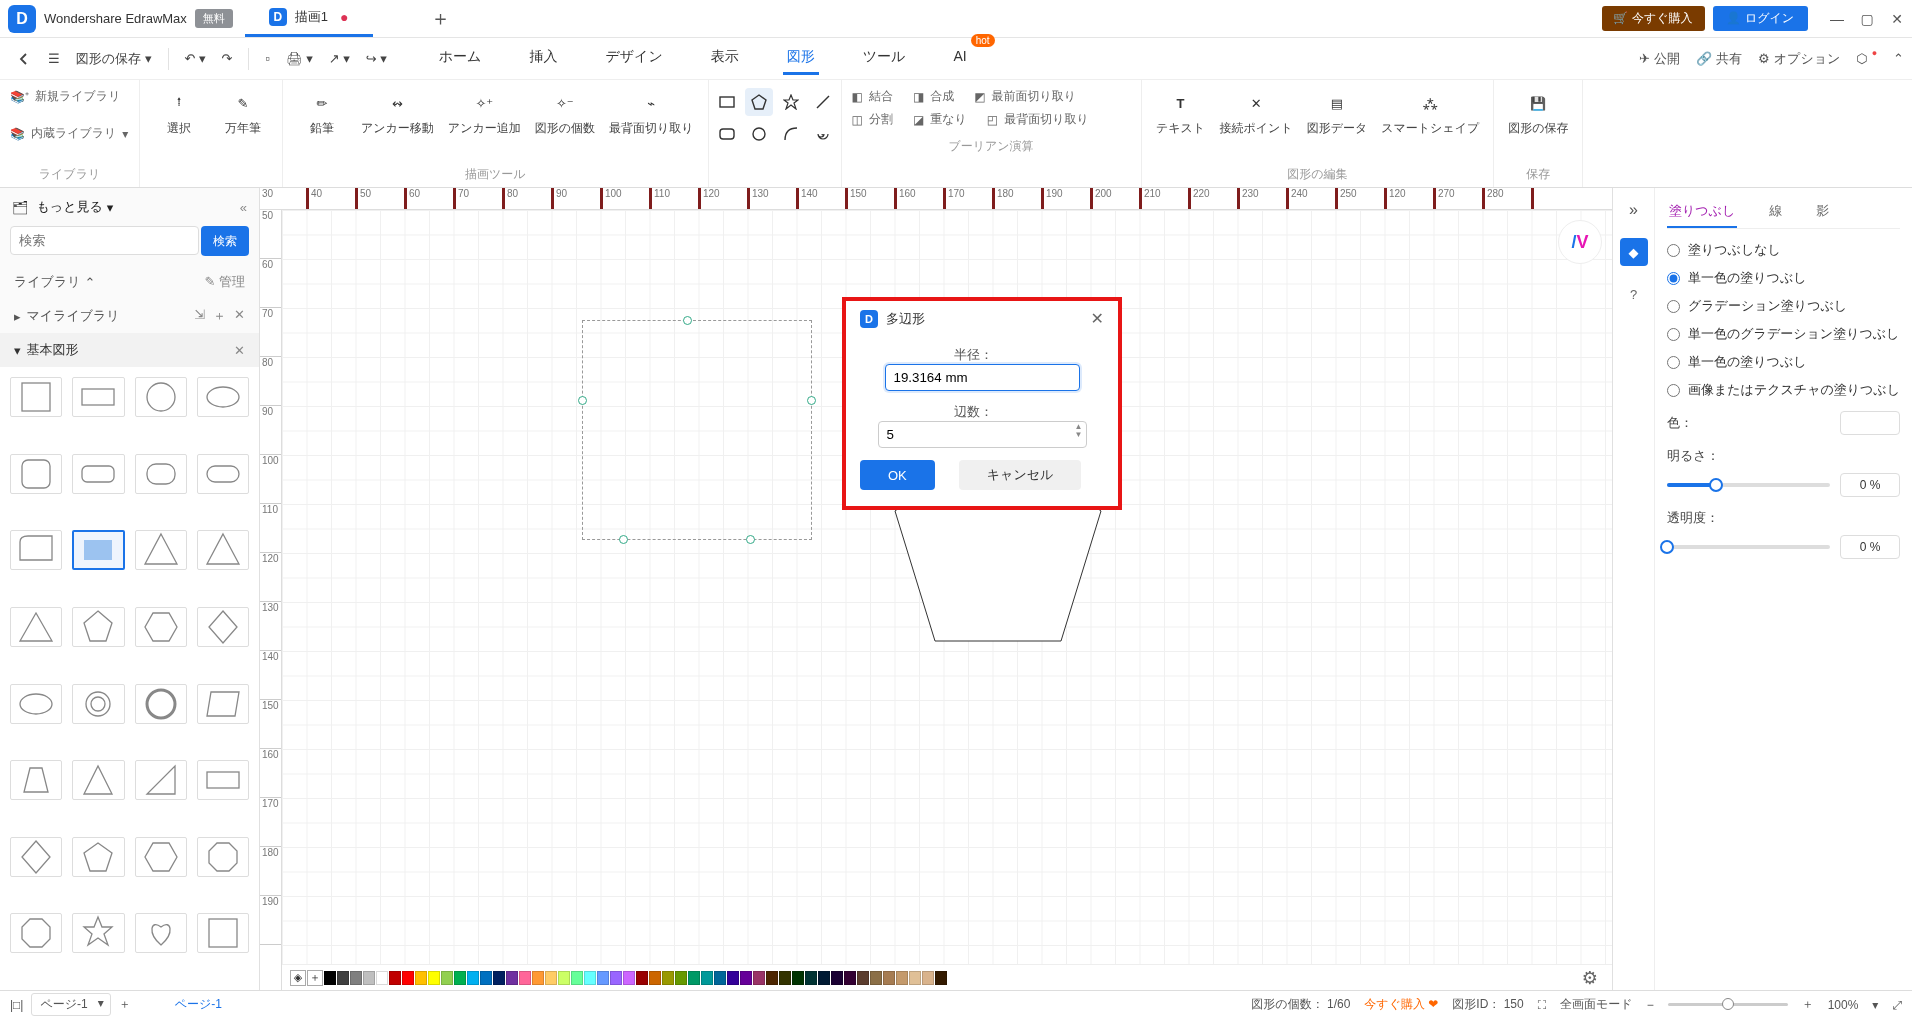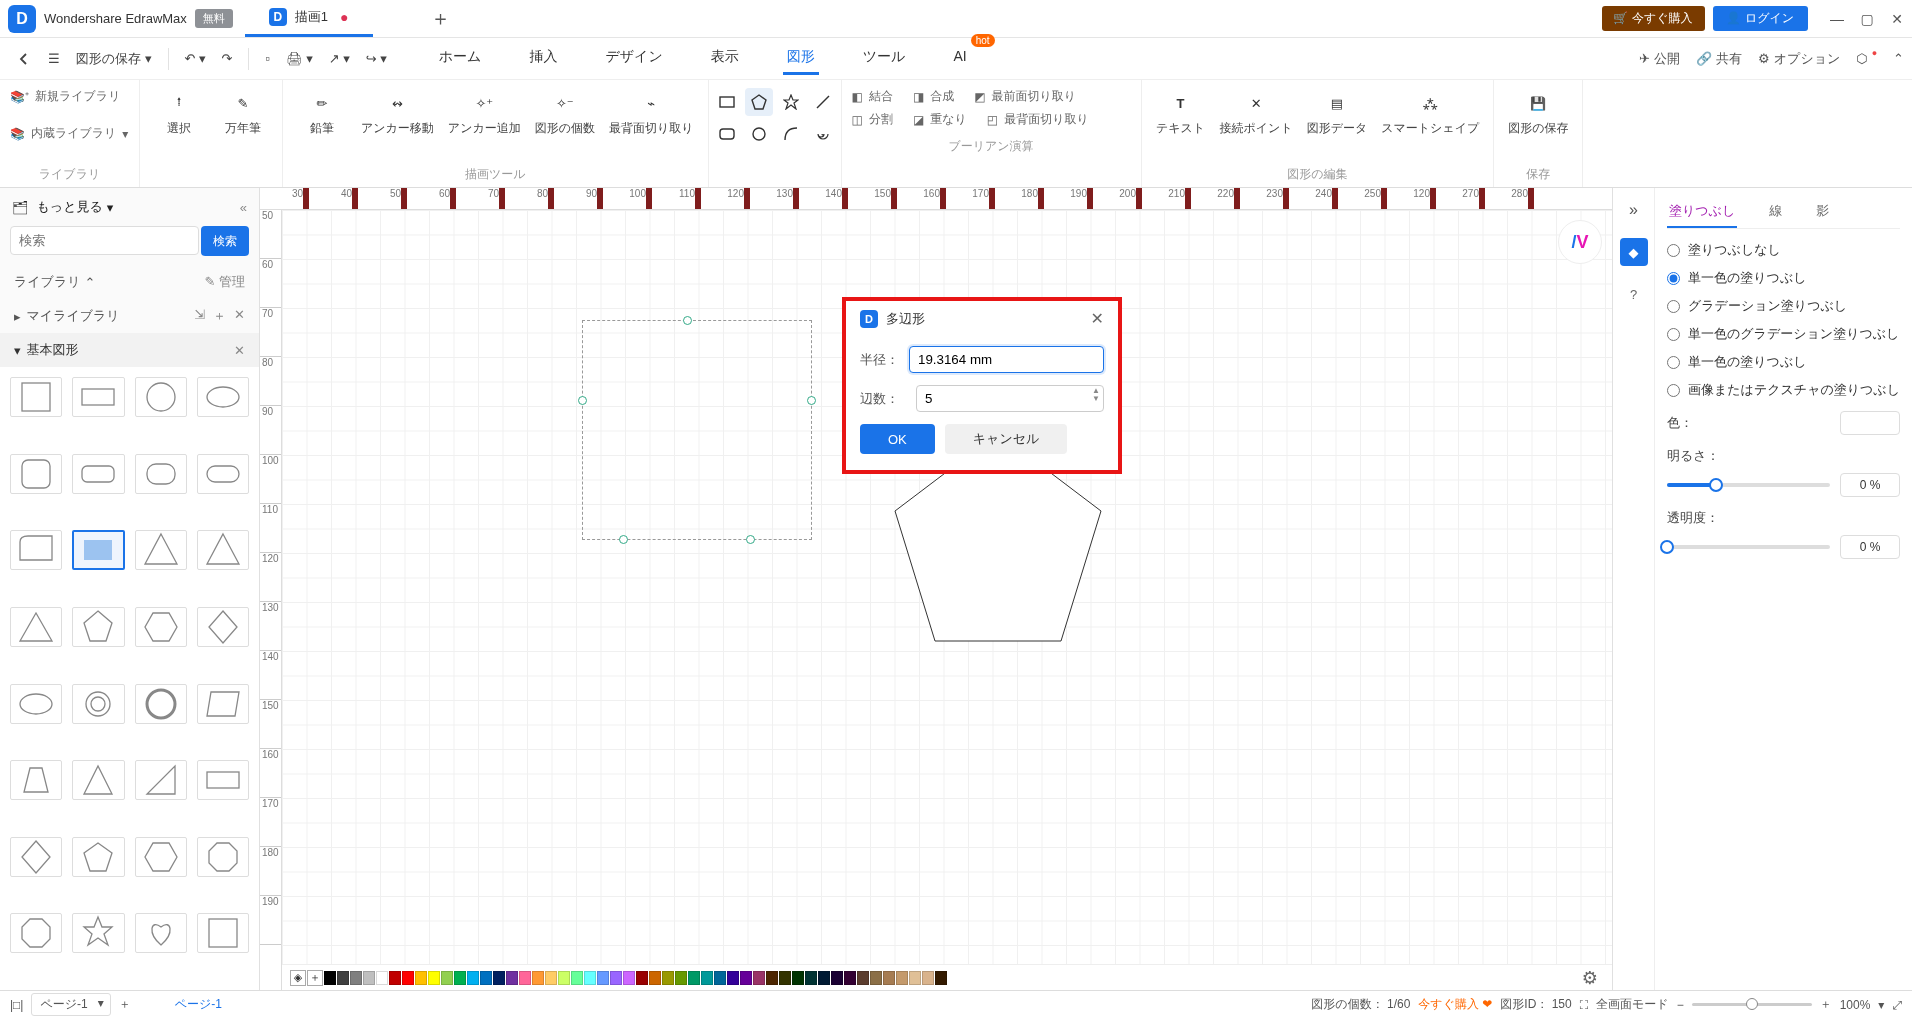--- a/index.html
+++ b/index.html
@@ -58,48 +58,48 @@
 .lp-row .trailing { margin-left:auto; display:flex; gap:8px; color:#888;}
 .lp-section { padding:8px 14px; display:flex; align-items:center; background:#f2f2f2; font-weight:500;}
 .lp-section .x { margin-left:auto; color:#888; cursor:pointer;}
 .shape-grid { padding:10px; display:grid; grid-template-columns:repeat(4, 1fr); gap:10px; overflow-y:auto; flex:1; background:#fff;}
 .shape-thumb { height:40px; border:1px solid #ddd; border-radius:2px; display:flex; align-items:center; justify-content:center; cursor:pointer;}
 .shape-thumb.sel { border:2px solid #1a73e8; background:#eef4fd;}
 
 
 .canvas-wrap { flex:1; display:flex; flex-direction:column; position:relative; background:#f7f8fa;}
 .ruler-top { height:22px; background:#fff; border-bottom:1px solid #ddd; display:flex; font-size:10px; color:#777; position:relative; overflow:hidden;}
-.ruler-top .tick { width:49px; text-align:right; border-right:6px solid #7f1d1d; padding-left:2px;}
+.ruler-top .tick { width:49px; text-align:left; border-right:3px solid #7f1d1d; padding-left:2px;}
 .canvas-inner { flex:1; display:flex; position:relative;}
 .ruler-left { width:22px; background:#fff; border-right:1px solid #ddd; font-size:10px; color:#777; display:flex; flex-direction:column;}
 .ruler-left .tick { height:49px; border-bottom:1px solid #ccc; padding-left:2px;}
 .canvas { flex:1; position:relative; background:#fff;
   background-image:
     linear-gradient(#f0f0f0 1px, transparent 1px),
     linear-gradient(90deg, #f0f0f0 1px, transparent 1px);
   background-size: 24.5px 24.5px;
 }
 .selection { position:absolute; left:300px; top:110px; width:230px; height:220px; border:1px dashed #999;}
 .penta { position:absolute; left:310px; top:110px; width:210px; height:220px;}
 .handle { position:absolute; width:9px; height:9px; background:#fff; border:1px solid #3a8; border-radius:50%;}
 
 
 .dialog-frame { position:absolute; left:560px; top:87px; width:280px; border:4px solid #e81515; background:#fff; box-shadow:none;}
 .dialog { padding: 8px 14px 16px;}
 .dlg-head { display:flex; align-items:center; margin-bottom:18px;}
 .dlg-head .logo { width:18px; height:18px; background:#1a73e8; color:#fff; border-radius:4px; display:flex; align-items:center; justify-content:center; font-size:11px; margin-right:8px; font-weight:bold;}
 .dlg-head .x { margin-left:auto; color:#666; cursor:pointer; font-size:16px;}
-.dlg-row { display:flex; align-items:center; margin-bottom:12px; font-size:13px;}
+.dlg-row { display:flex; align-items:center; margin-bottom:12px; font-size:13px;flex-direction:column;}
 .dlg-row label { width:56px; color:#555;}
 .dlg-row input { flex:1; padding:5px 8px; border:1px solid #ccc; border-radius:4px;}
 .dlg-row input.focus { border-color:#1a73e8; box-shadow:0 0 0 2px rgba(26,115,232,.15);}
 .spinbox { flex:1; position:relative;}
 .spinbox input { width:100%; padding:5px 22px 5px 8px; border:1px solid #ccc; border-radius:4px;}
 .spinbox .spins { position:absolute; right:4px; top:2px; display:flex; flex-direction:column; font-size:8px; color:#888; line-height:1;}
-.dlg-btns { display:flex; gap:10px; margin-top:12px;}
+.dlg-btns { display:flex; gap:24px; margin-top:12px;}
 .dlg-btns button { flex:0 0 auto; padding:6px 28px; border-radius:4px; font-size:13px; cursor:pointer;}
 .btn-ok { background:#1a73e8; color:#fff; border:none;}
 .btn-cancel { background:#f0f0f0; color:#333; border:none;}
 
 
 .right-panel { width:300px; border-left:1px solid #e0e0e0; display:flex;}
 .side-tabs { width:42px; background:#fff; border-right:1px solid #eee; display:flex; flex-direction:column; align-items:center; padding-top:8px; gap:14px;}
 .side-tab { width:28px; height:28px; display:flex; align-items:center; justify-content:center; border-radius:4px; cursor:pointer; color:#666;}
 .side-tab.active { background:#1a73e8; color:#fff;}
 .props { flex:1; padding:8px 12px; font-size:13px; color:#333;}
@@ -119,21 +119,21 @@
 
 .color-strip { position:absolute; left:0; right:0; bottom:0; height:26px; display:flex; align-items:center; padding:0 8px; background:#fff; border-top:1px solid #eee;}
 .color-strip .swadd { width:16px; height:16px; border:1px solid #aaa; display:flex; align-items:center; justify-content:center; font-size:11px; margin-right:1px;}
 .swatch { width:12px; height:14px; margin-right:1px; border:0.5px solid rgba(0,0,0,.15);}
 .gear { margin-left:auto; color:#666; font-size:18px; padding:0 6px;}
 
 
 .status-bar { height:28px; display:flex; align-items:center; padding:0 10px; border-top:1px solid #ddd; font-size:12px; color:#555; gap:14px;}
 .status-bar .pagectl { display:flex; align-items:center; gap:8px;}
 .page-select { border:1px solid #ddd; padding:2px 22px 2px 8px; border-radius:3px; position:relative;}
-.status-right { margin-left:auto; display:flex; align-items:center; gap:8px;}
+.status-right { margin-left:auto; display:flex; align-items:center; gap:14px;}
 .promo { color:#f60;}
 .zoom-slider { width:120px; height:3px; background:#ccc; position:relative; border-radius:2px;}
 .zoom-slider .zk { position:absolute; top:-5px; left:50%; width:12px; height:12px; background:#fff; border:1px solid #888; border-radius:50%; transform:translateX(-50%);}
 
 
 .float-rt { position:absolute; right:10px; top:10px; display:flex; flex-direction:column; gap:14px; align-items:center;}
 .float-circle { width:44px; height:44px; border-radius:50%; background:#fff; border:1px solid #eee; display:flex; align-items:center; justify-content:center; color:#e716b4; font-weight:bold; font-size:18px;}
 .right-collapse { width:30px; height:28px; display:flex; align-items:center; justify-content:center; font-size:16px; color:#555;}
 
 svg { display:block; }

